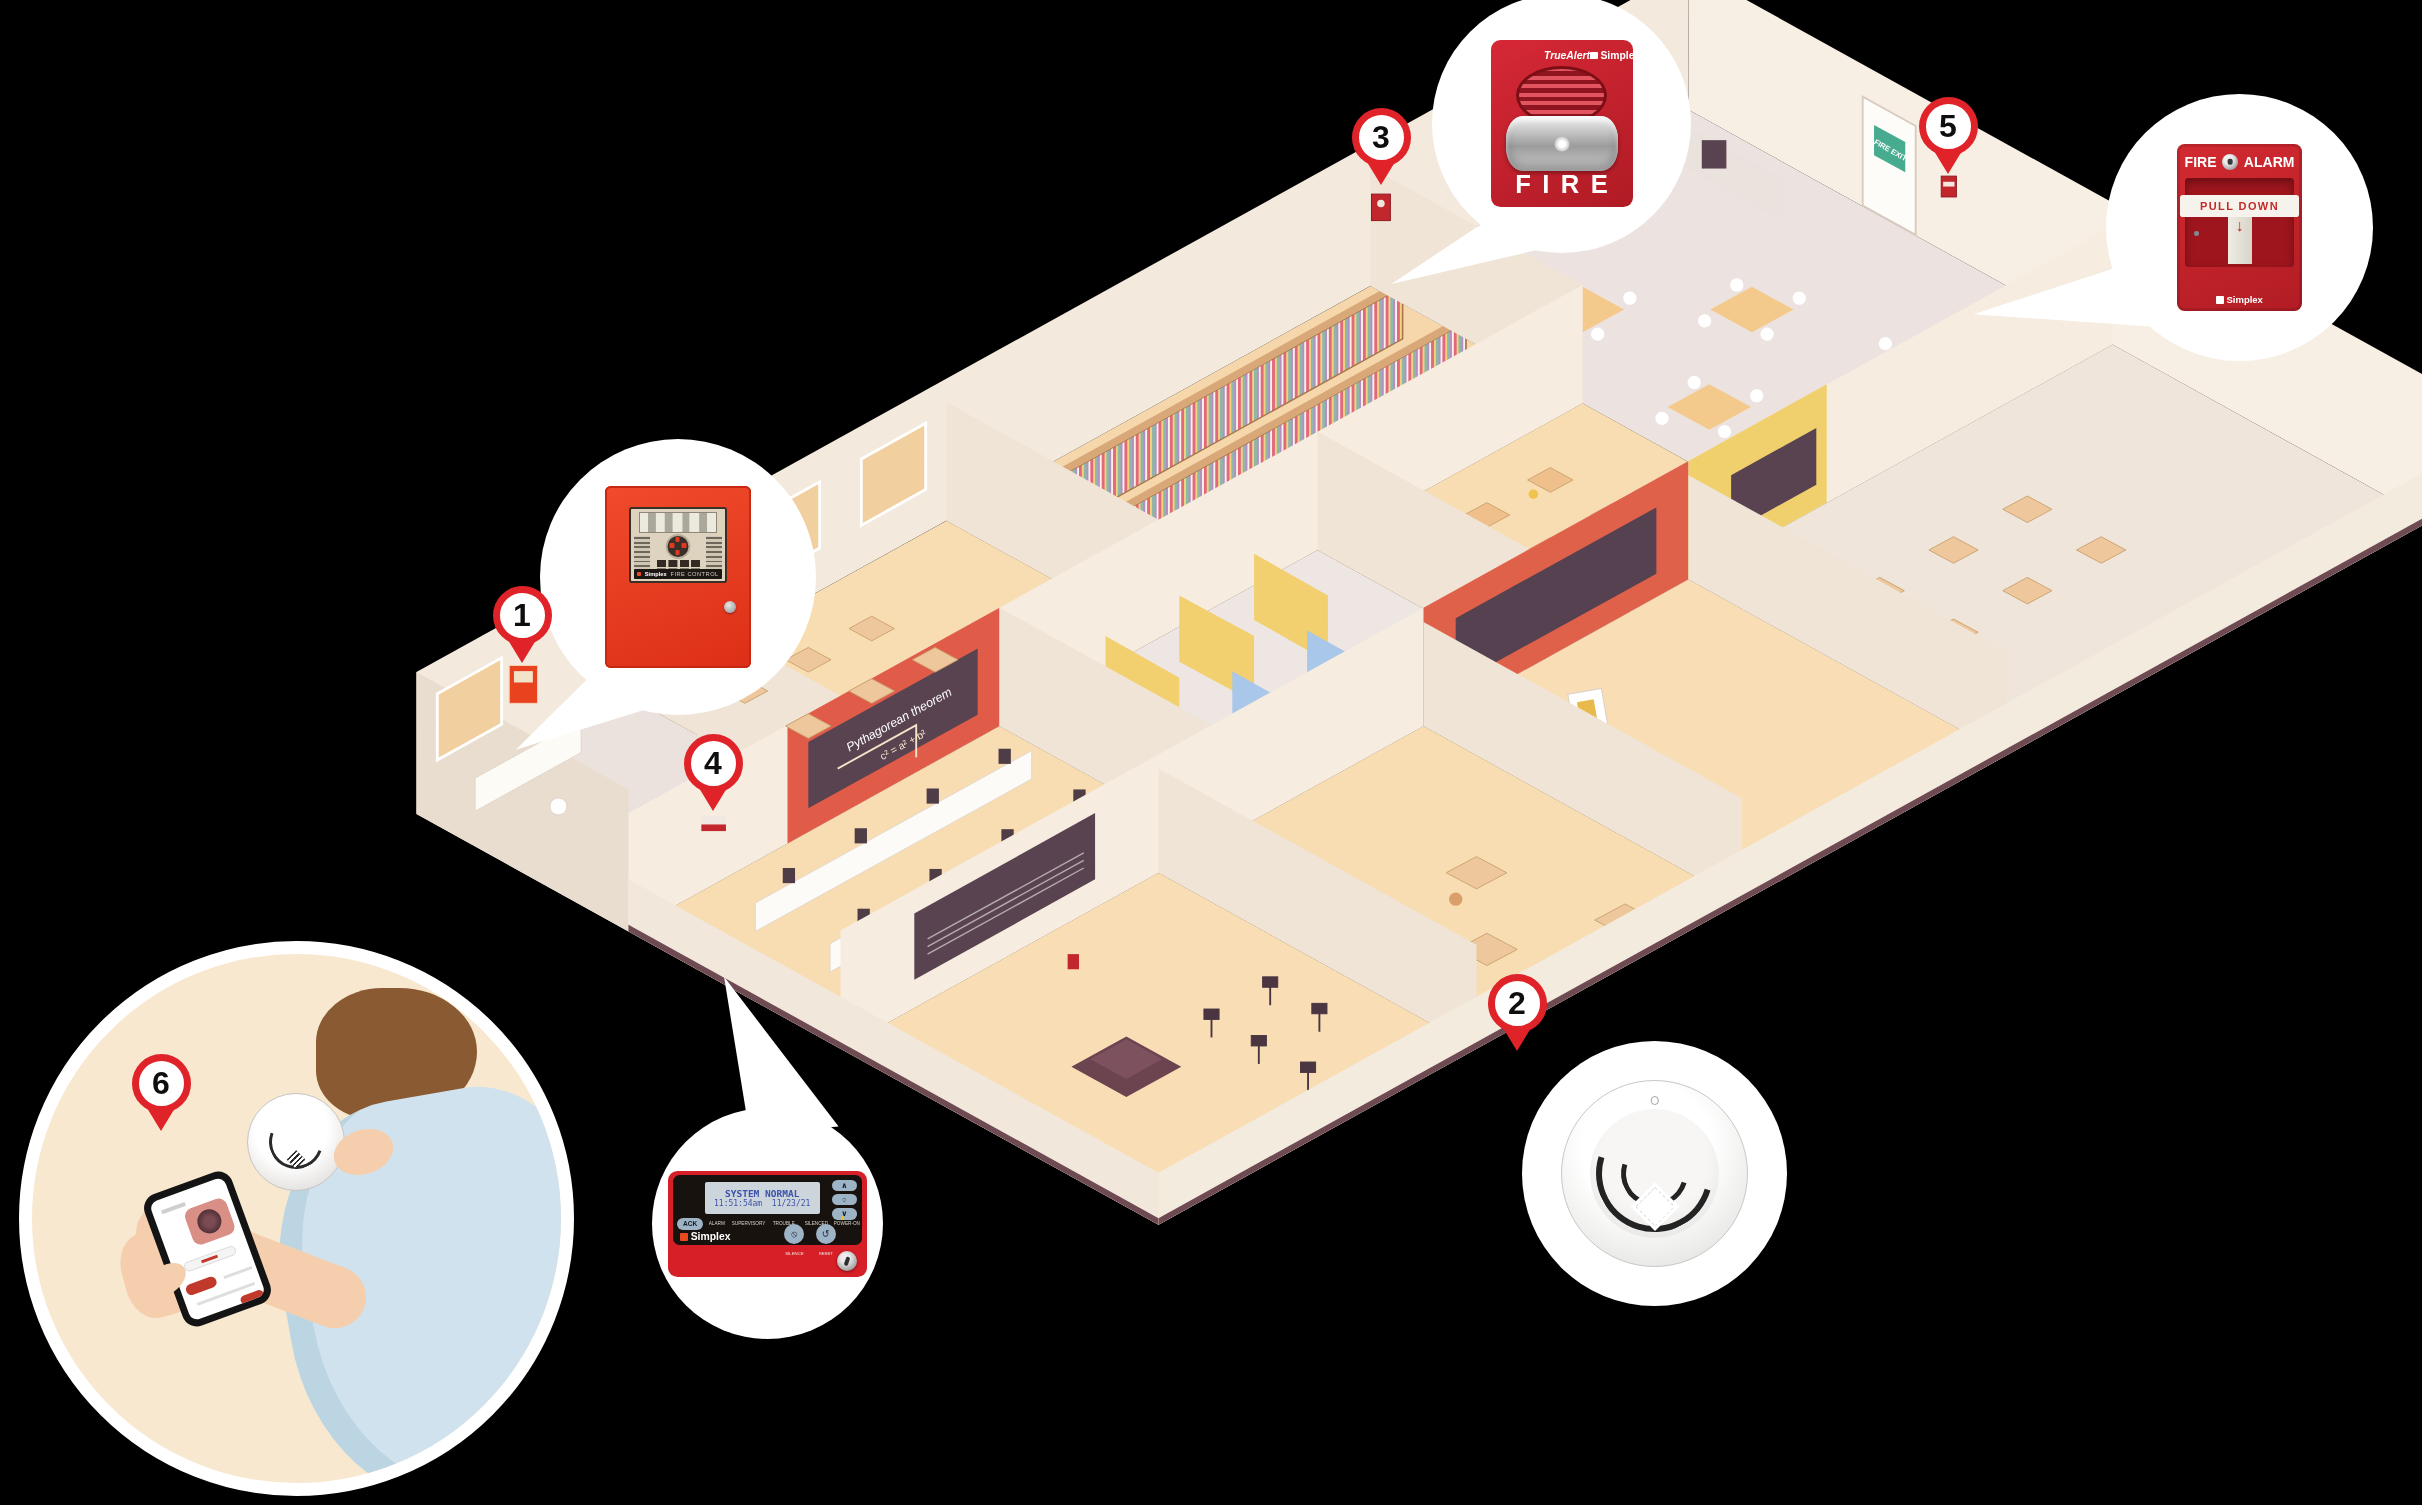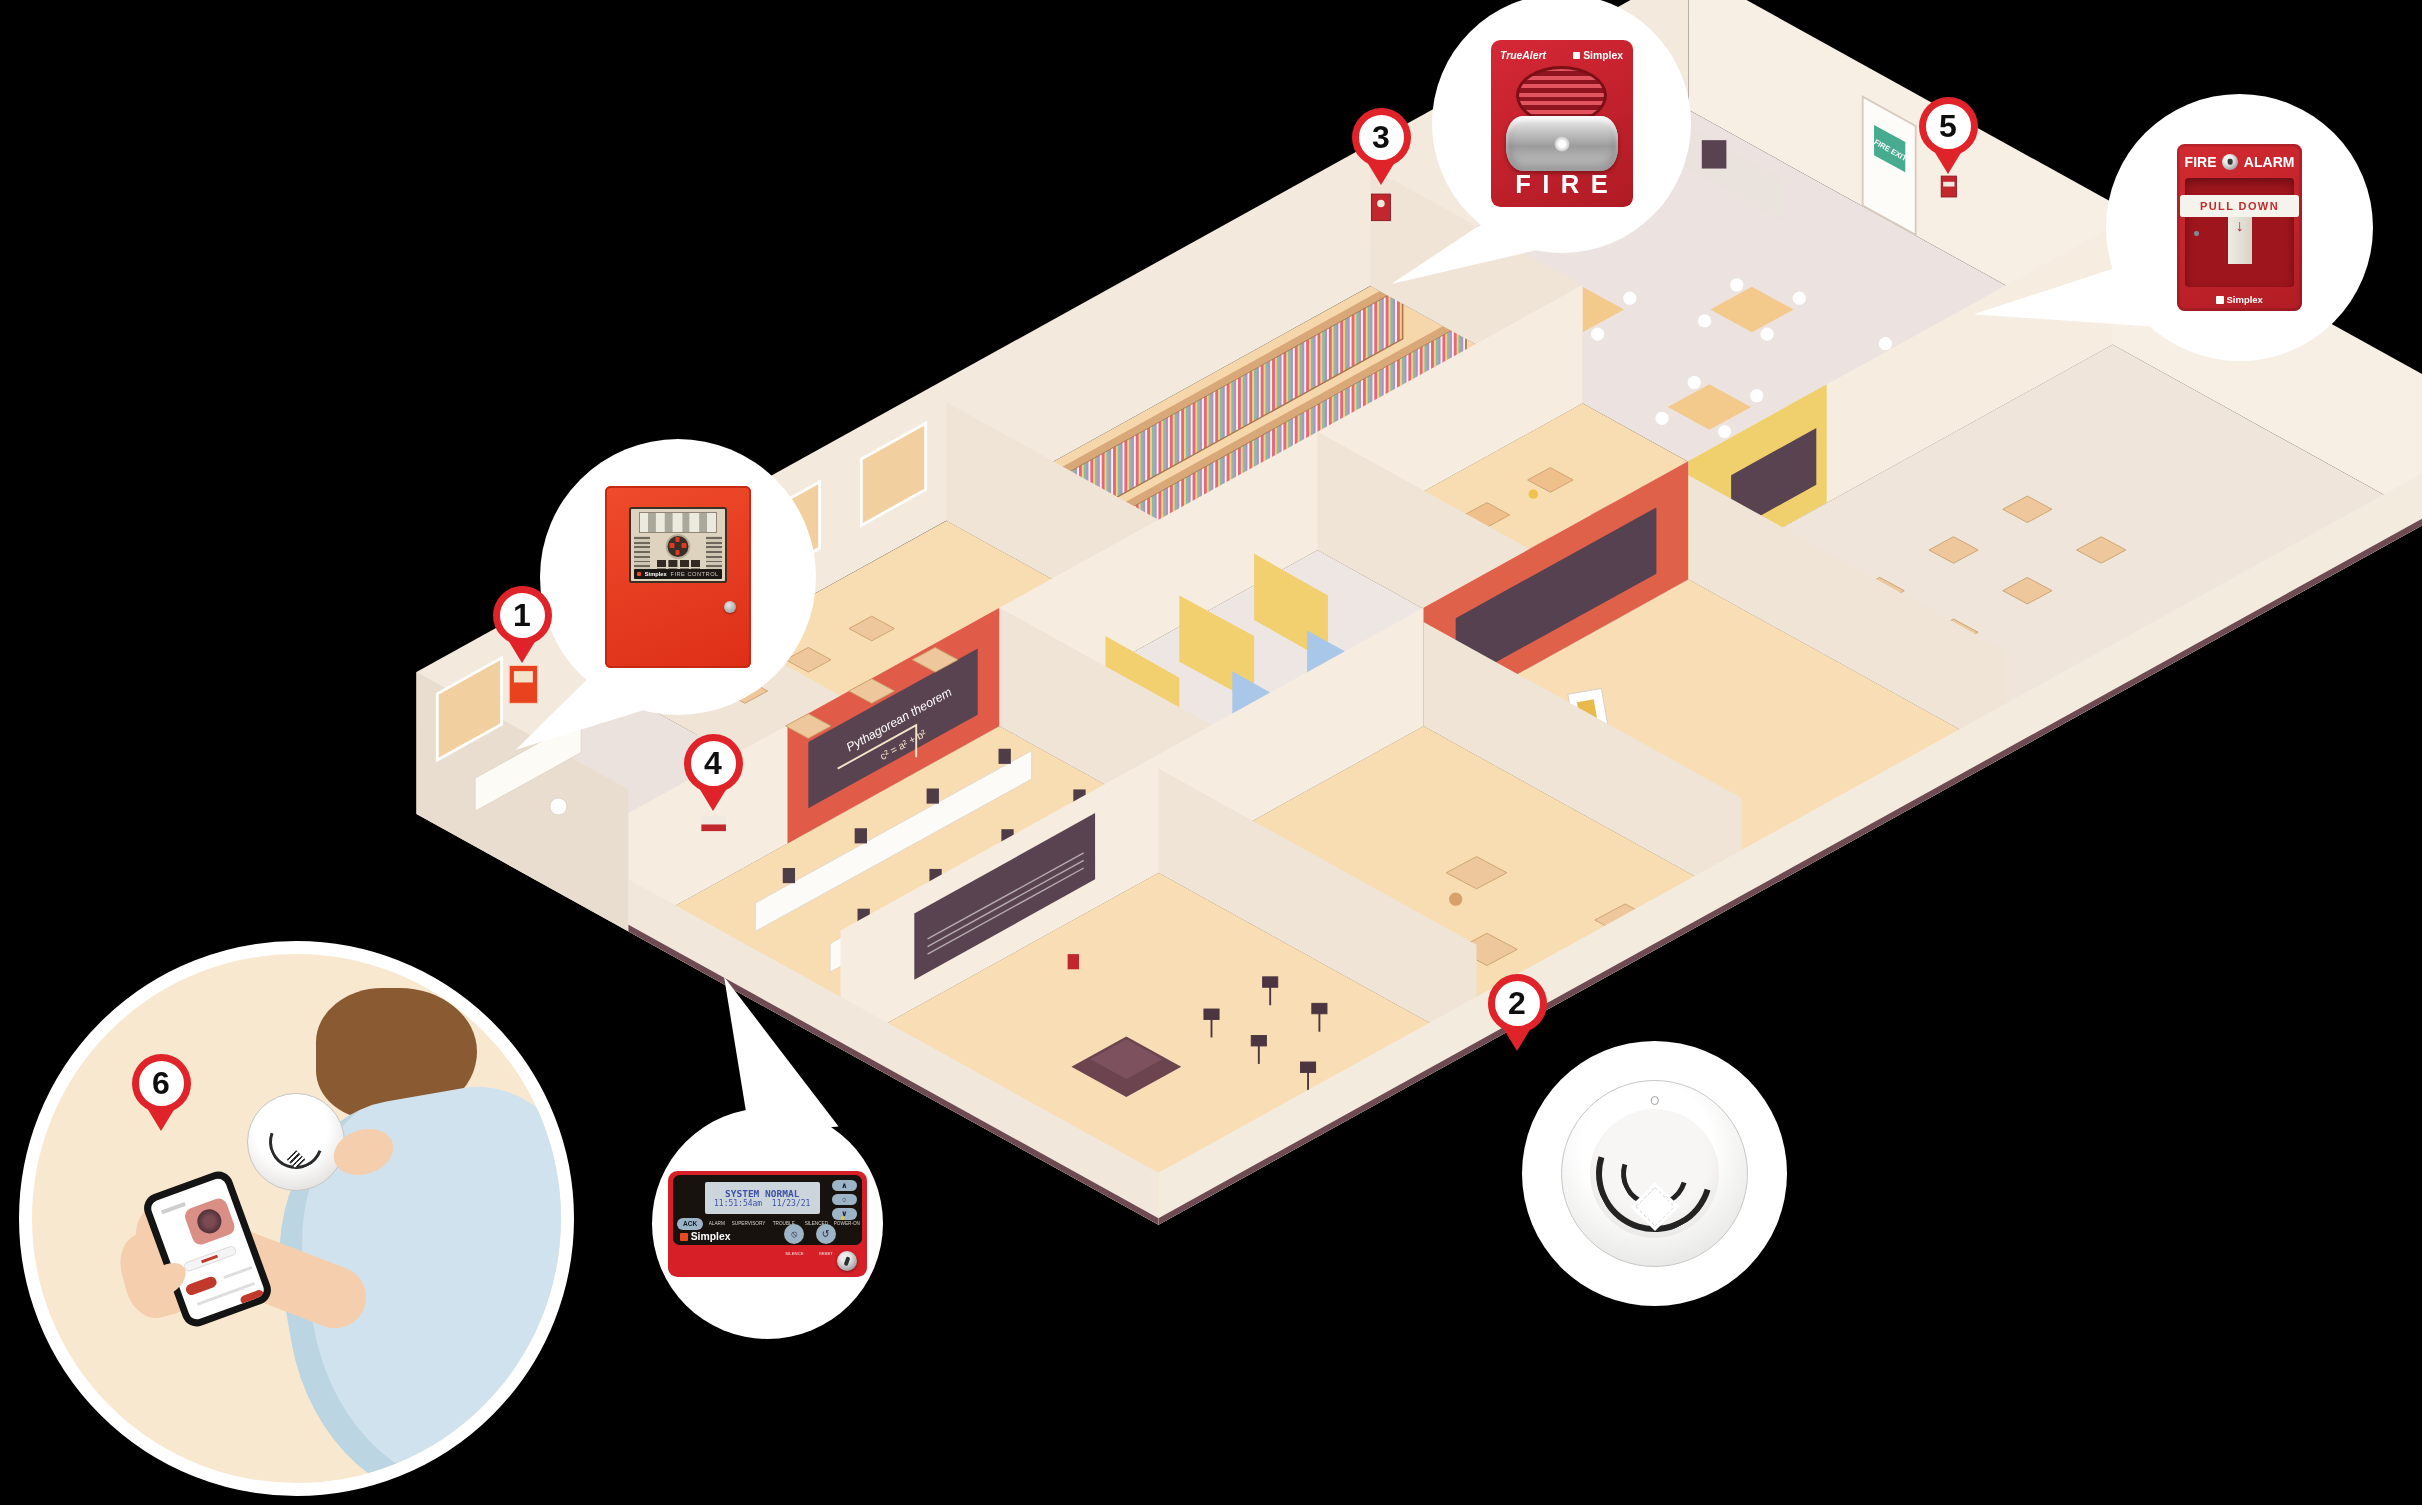--- a/index.html
+++ b/index.html
@@ -63,40 +63,40 @@
   .det-arc.a2 { inset:59px; border-width:5.7px; }
   .det-qr { position:absolute; left:50%; top:112px; transform:translateX(-50%) rotate(45deg); width:26.5px; height:26.5px;
             background-color:#fff;
             background-image:repeating-linear-gradient(0deg,#1b1b1b 0 2.8px,transparent 2.8px 5.7px),
                              repeating-linear-gradient(90deg,#1b1b1b 0 2.8px,#f2f2f2 2.8px 5.7px);
             background-blend-mode:screen; box-shadow:0 0 0 3.8px #fff; }
 
   
   .horn { width:142px; height:167px; background:linear-gradient(150deg,#d62836,#b01b24); border-radius:9.5px;
           position:relative; padding:9.5px 9.5px 0; }
-  .horn-top { display:flex; justify-content:space-between; align-items:center; font-size:10.4px; font-weight:bold; color:#fff; }
+  .horn-top { display:flex; justify-content:space-between; align-items:center; font-size:10.4px; font-weight:bold; color:#fff;margin-left:44px; }
   .horn-ta { font-style:italic; }
   .horn-sx { display:flex; align-items:center; gap:2.8px; }
   .horn-grille { width:91px; height:59px; margin:4.7px auto 0; border-radius:50%; border:3.8px solid #7c0f16;
                  background:repeating-linear-gradient(0deg,#e25560 0 3.8px,#8e1520 3.8px 8.5px); }
   .horn-strobe { position:absolute; left:50%; top:76px; transform:translateX(-50%); width:112px; height:55px;
                  border-radius:17px/23px; background:linear-gradient(180deg,#f0f0f0,#9c9c9c 55%,#cdcdcd);
                  box-shadow:inset 0 -5.7px 9.5px rgba(0,0,0,.28), inset 0 3.8px 5.7px #fff, 0 1.9px 4.7px rgba(0,0,0,.35); }
   .horn-strobe::after { content:""; position:absolute; left:50%; top:50%; transform:translate(-50%,-50%);
                  width:15px; height:15px; border-radius:50%; background:radial-gradient(#ffffff 30%,#b9b9b9 80%); }
   .horn-fire { position:absolute; bottom:8.5px; left:0; right:0; text-align:center; font-size:25.6px; font-weight:bold;
                color:#fff; letter-spacing:11.4px; text-indent:11.4px; }
 
   
   .pull { width:125px; height:167px; background:linear-gradient(155deg,#d32a31,#b21c24); border-radius:7.6px;
           position:relative; padding:9.5px 7.6px; box-shadow:inset 0 0 0 2.8px rgba(0,0,0,.12); }
   .pull-top { display:flex; align-items:center; justify-content:space-between; font-weight:bold; color:#fff; font-size:14px; }
   .pull-key { width:16px; height:16px; border-radius:50%; background:radial-gradient(circle at 40% 35%,#eee 30%,#999 80%); position:relative; }
   .pull-key::after { content:""; position:absolute; left:50%; top:50%; transform:translate(-50%,-50%); width:4.7px; height:6.6px; background:#3a3a3a; border-radius:1.9px; }
-  .pull-body { margin-top:8.5px; height:109px; background:#9e151d; border-radius:3.8px; position:relative;
+  .pull-body { margin-top:8.5px; height:89px; background:#9e151d; border-radius:3.8px; position:relative;
                box-shadow:inset 0 3.8px 8.5px rgba(0,0,0,.35); }
   .pull-bar { position:absolute; left:-4.7px; right:-4.7px; top:17px; height:22px; background:#f6f3ec; border-radius:2.8px;
               display:flex; align-items:center; justify-content:center; font-size:11px; font-weight:bold; color:#c32a2a; letter-spacing:1.4px; }
   .pull-stem { position:absolute; left:50%; top:39px; transform:translateX(-50%); width:24px; height:47px;
                background:linear-gradient(90deg,#efece4,#d8d4c8); text-align:center; font-size:16px; font-weight:bold; color:#c32a2a; }
   .pull-dot { position:absolute; left:9.5px; top:53px; width:4.7px; height:4.7px; border-radius:50%; background:#7f8a94; }
   .pull-brand { position:absolute; bottom:5.7px; left:0; right:0; display:flex; justify-content:center; align-items:center;
                 gap:2.8px; color:#fff; font-size:9.5px; font-weight:bold; }
 
   

